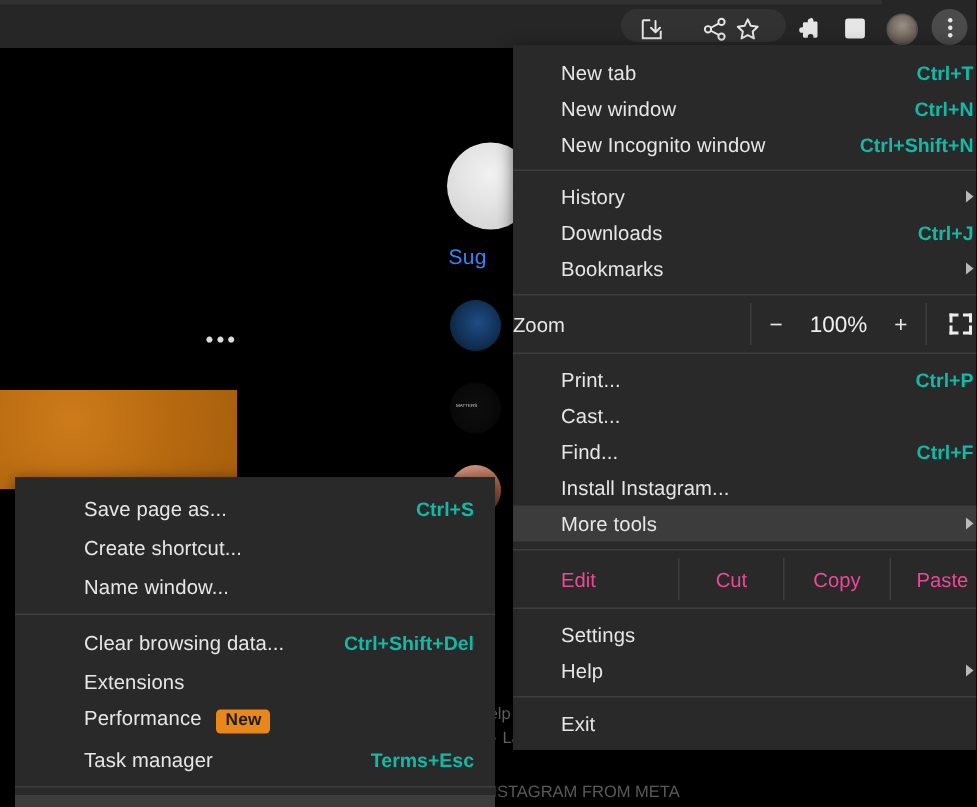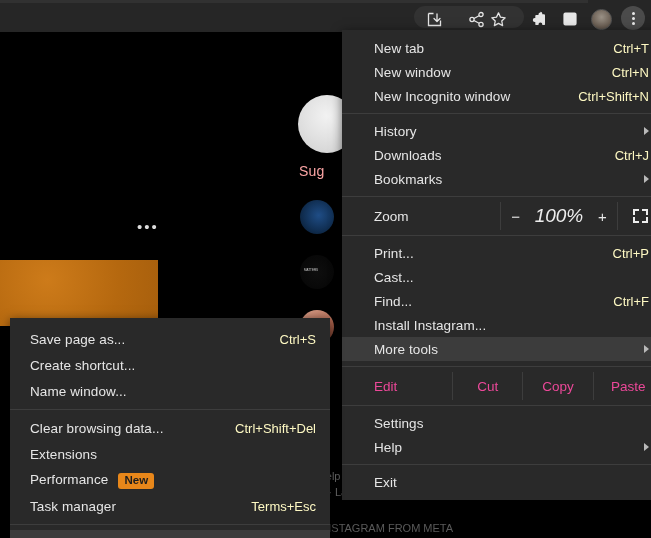--- a/index.html
+++ b/index.html
@@ -21,21 +21,21 @@
     position:absolute; left:137px; top:223px; width:22px; height:10px;
     color:#dcdcdc; font-size:15px; line-height:8px; letter-spacing:2px;
   }
   .sugg-avatar {
     position:absolute; left:298px; top:95px; width:58px; height:58px;
     border-radius:50%;
     background: radial-gradient(circle at 50% 36%, #f2f2f2 0%, #e3e3e3 45%, #cfcfcf 100%);
   }
   .sugg-label {
     position:absolute; left:299px; top:163px;
-    font-size:14px; color:#fca5a5; letter-spacing:.2px; white-space:nowrap;
+    font-size:14px; color:#3b82f6; letter-spacing:.2px; white-space:nowrap;
   }
   .sugg-row { position:absolute; left:300px; width:34px; height:34px; border-radius:50%; overflow:hidden; }
   .sugg-row.r1 { top:200px; background: radial-gradient(circle at 55% 45%, #1f4d86 0%, #113055 55%, #071626 100%); }
   .sugg-row.r2 { top:255px; background: radial-gradient(circle at 50% 50%, #0e0e0e 0%, #050505 100%); }
   .sugg-row.r3 { top:310px; background: linear-gradient(160deg, #d9a08a 0%, #a9604a 55%, #5e2f22 100%); }
   .sugg-row .mini-text {
     position:absolute; left:4px; top:13px; font-size:3px; color:#cfcfcf; white-space:nowrap;
   }
 
   .footer-links {
@@ -97,37 +97,37 @@
   .menu-scrollbar .thumb {
     position:absolute; left:2px; top:2px; width:6px; height:120px;
     border-radius:3px; background:#5a5a5a;
   }
   .mi {
     position:relative; display:flex; align-items:center;
     height:24px; padding:0 14px 0 32px; cursor:default; white-space:nowrap;
   }
   .mi.highlight { background:#3c3c3c;gap:24px; }
   .mi .label { flex:1 1 auto; letter-spacing:.1px; }
-  .mi .accel { color:#fef9c3; font-size:13px; margin-left:16px; }
+  .mi .accel { color:#14b8a6; font-size:13px; margin-left:16px;font-weight:bold; }
   .mi .chev {
     width:0; height:0; margin-left:14px;
     border-left:5px solid #b9b9b9; border-top:4px solid transparent; border-bottom:4px solid transparent;
   }
   .sep { height:1px; background:#3d3d3d; margin:5px 0; }
 
   
   .zoom-row { display:flex; align-items:center; height:28px; }
-  .zoom-row .zlabel { flex:0 0 auto; padding-left:32px; width:158px; }
+  .zoom-row .zlabel { flex:0 0 auto; width:158px; }
   .zoom-row .zdiv { width:1px; align-self:stretch; background:#3d3d3d; }
   .zoom-row .zctrls {
     flex:0 0 auto; width:116px; display:flex; align-items:center;
     justify-content:space-around; height:100%;
   }
   .zoom-row .zbtn { color:#e6e6e6; font-size:15px; padding:0 6px; }
-  .zoom-row .zval { font-size:19px; color:#ededed;font-style:italic; }
+  .zoom-row .zval { font-size:15px; color:#ededed; }
   .zoom-row .zfull { flex:1 1 auto; display:flex; align-items:center; justify-content:center; height:100%; }
   .fs-icon { position:relative; width:15px; height:14px; }
   .fs-icon span { position:absolute; width:6px; height:6px; }
   .fs-icon .tl { left:0; top:0; border-left:2px solid #ededed; border-top:2px solid #ededed; }
   .fs-icon .tr { right:0; top:0; border-right:2px solid #ededed; border-top:2px solid #ededed; }
   .fs-icon .bl { left:0; bottom:0; border-left:2px solid #ededed; border-bottom:2px solid #ededed; }
   .fs-icon .br { right:0; bottom:0; border-right:2px solid #ededed; border-bottom:2px solid #ededed; }
 
   
   .edit-row { display:flex; align-items:center; height:28px; }
@@ -136,21 +136,21 @@
     font-size:13.5px; color:#ec4899;
   }
   .edit-row .cell.edit-cell { flex:0 0 110px; justify-content:flex-start; padding-left:32px; }
   .edit-row .cell.act { flex:1 1 0; }
   .edit-row .vdiv { width:1px; align-self:stretch; background:#3d3d3d; }
 
   
   #more-tools-menu {
     left:10px; top:318px; width:320px; padding:8px 0 8px 0;
   }
-  #more-tools-menu .mi { padding-left:20px; height:26px; }
+  #more-tools-menu .mi { padding-left:46px; height:26px; }
   .badge-new {
     display:inline-block; margin-left:10px; padding:1px 6px 2px;
     background:#e8871a; color:#1d1d1d; font-size:11.5px; font-weight:bold;
     border-radius:3px; line-height:13px;
   }
 </style>
 </head>
 <body>
 
 <div id="root">

